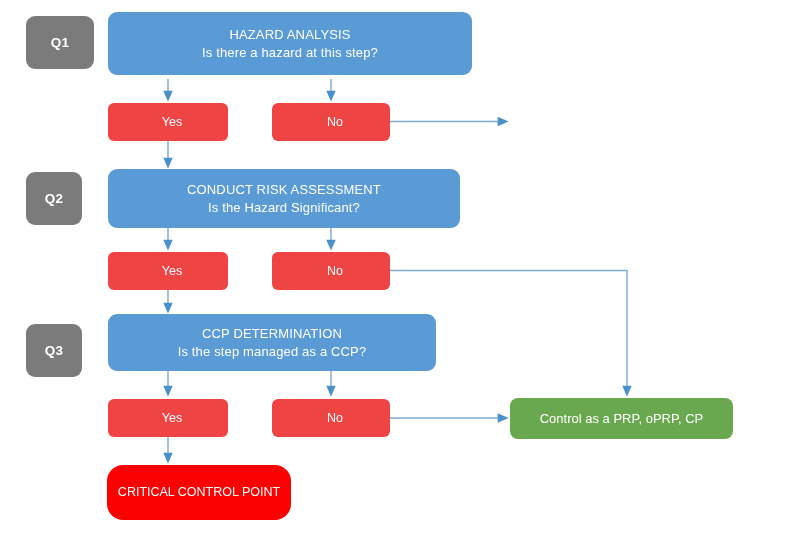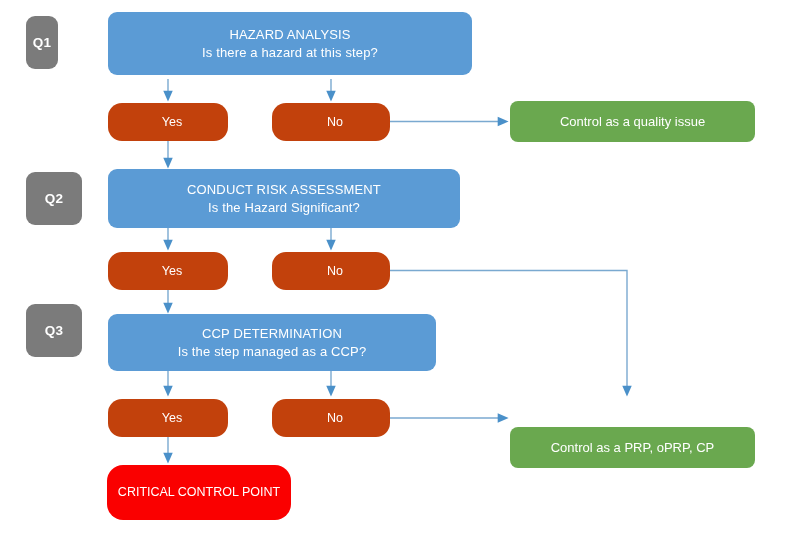--- a/index.html
+++ b/index.html
@@ -59,22 +59,22 @@
   }
   .question-box .line1 {
     display: block;
     font-weight: normal;
   }
   .question-box .line2 {
     display: block;
     font-weight: normal;
   }
   .answer-box {
-    background: #c2410c;
-    border-radius: 14px;
+    background: #ef4444;
+    border-radius: 6px;
     font-size: 12.5px;
     padding-left: 8px;
   }
   .outcome-box {
     background: #6aa84f;
     border-radius: 8px;
     font-size: 13px;
   }
   .ccp-box {
     background: #fa0000;
@@ -115,82 +115,79 @@
 
     <path d="M168,371 L168,391" stroke="#7aa9d0" stroke-width="1.4" fill="none" marker-end="url(#arrowhead)"></path>
 
     <path d="M331,371 L331,391" stroke="#7aa9d0" stroke-width="1.4" fill="none" marker-end="url(#arrowhead)"></path>
 
     <path d="M390,418 L503,418" stroke="#7aa9d0" stroke-width="1.4" fill="none" marker-end="url(#arrowhead)"></path>
 
     <path d="M168,437 L168,458" stroke="#7aa9d0" stroke-width="1.4" fill="none" marker-end="url(#arrowhead)"></path>
   </svg>
 
-  <div class="node q-badge" style="left:26px; top:16px; width:32px; height:53px;">
+  <div class="node q-badge" style="left:26px; top:16px; width:68px; height:53px;">
     <span class="node-label">Q1</span>
   </div>
 
   <div class="node question-box" style="left:108px; top:12px; width:364px; height:63px;">
     <span class="node-label">
       <span class="line1">HAZARD ANALYSIS</span>
       <span class="line2">Is there a hazard at this step?</span>
     </span>
   </div>
 
   <div class="node answer-box" style="left:108px; top:103px; width:120px; height:38px;">
     <span class="node-label">Yes</span>
   </div>
 
   <div class="node answer-box" style="left:272px; top:103px; width:118px; height:38px;">
     <span class="node-label">No</span>
   </div>
 
-  <div class="node outcome-box" style="left:510px; top:101px; width:245px; height:41px;">
-    <span class="node-label">Control as a quality issue</span>
-  </div>
 
   <div class="node q-badge" style="left:26px; top:172px; width:56px; height:53px;align-items:center;">
     <span class="node-label">Q2</span>
   </div>
 
   <div class="node question-box" style="left:108px; top:169px; width:352px; height:59px;">
     <span class="node-label">
       <span class="line1">CONDUCT RISK ASSESSMENT</span>
       <span class="line2">Is the Hazard Significant?</span>
     </span>
   </div>
 
   <div class="node answer-box" style="left:108px; top:252px; width:120px; height:38px;">
     <span class="node-label">Yes</span>
   </div>
 
   <div class="node answer-box" style="left:272px; top:252px; width:118px; height:38px;">
     <span class="node-label">No</span>
   </div>
 
-  <div class="node q-badge" style="left:26px; top:304px; width:56px; height:53px;">
+  <div class="node q-badge" style="left:26px; top:324px; width:56px; height:53px;">
     <span class="node-label">Q3</span>
   </div>
 
   <div class="node question-box" style="left:108px; top:314px; width:328px; height:57px;">
     <span class="node-label">
       <span class="line1">CCP DETERMINATION</span>
       <span class="line2">Is the step managed as a CCP?</span>
     </span>
   </div>
 
   <div class="node answer-box" style="left:108px; top:399px; width:120px; height:38px;">
     <span class="node-label">Yes</span>
   </div>
 
   <div class="node answer-box" style="left:272px; top:399px; width:118px; height:38px;">
     <span class="node-label">No</span>
   </div>
 
-  <div class="node outcome-box" style="left:510px; top:398px; width:245px; height:41px;margin-top:29px;">
+  <div class="node outcome-box" style="left:510px; top:398px; width:223px; height:41px;">
     <span class="node-label">Control as a PRP, oPRP, CP</span>
   </div>
 
   <div class="node ccp-box" style="left:107px; top:465px; width:184px; height:55px;">
     <span class="node-label">
       <span class="line1">CRITICAL CONTROL POINT</span>
     </span>
   </div>
 
 </div>

